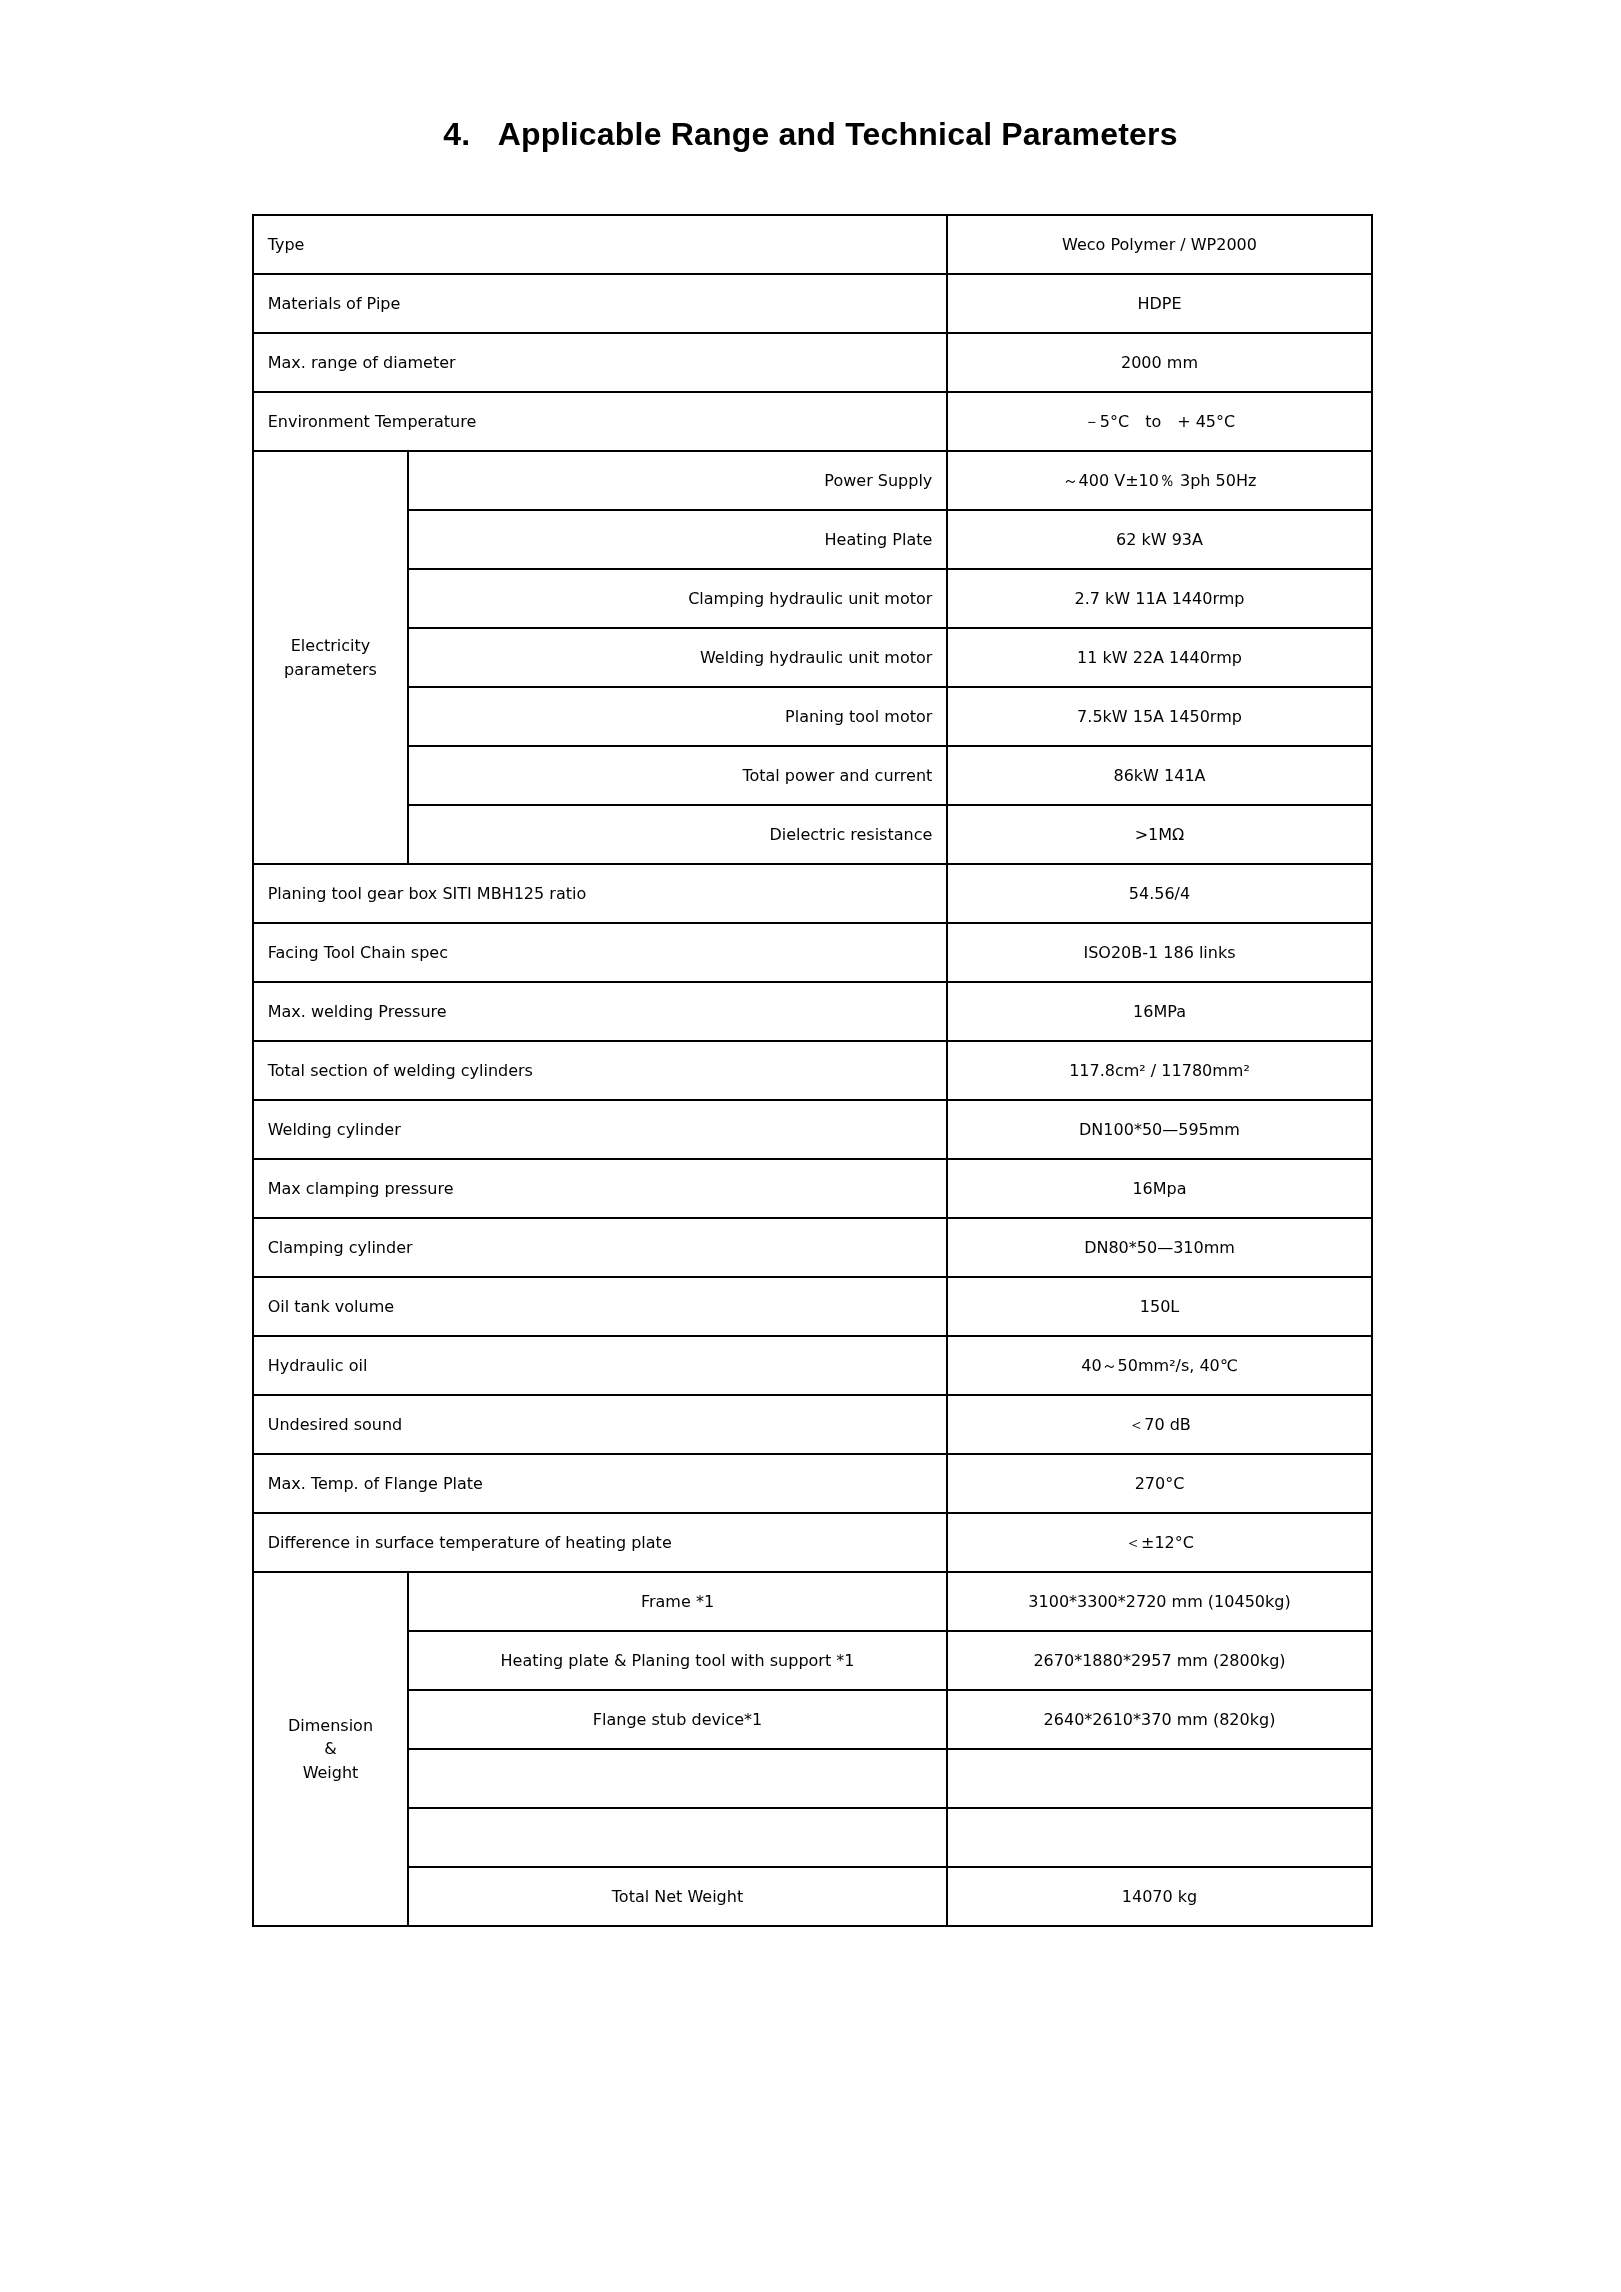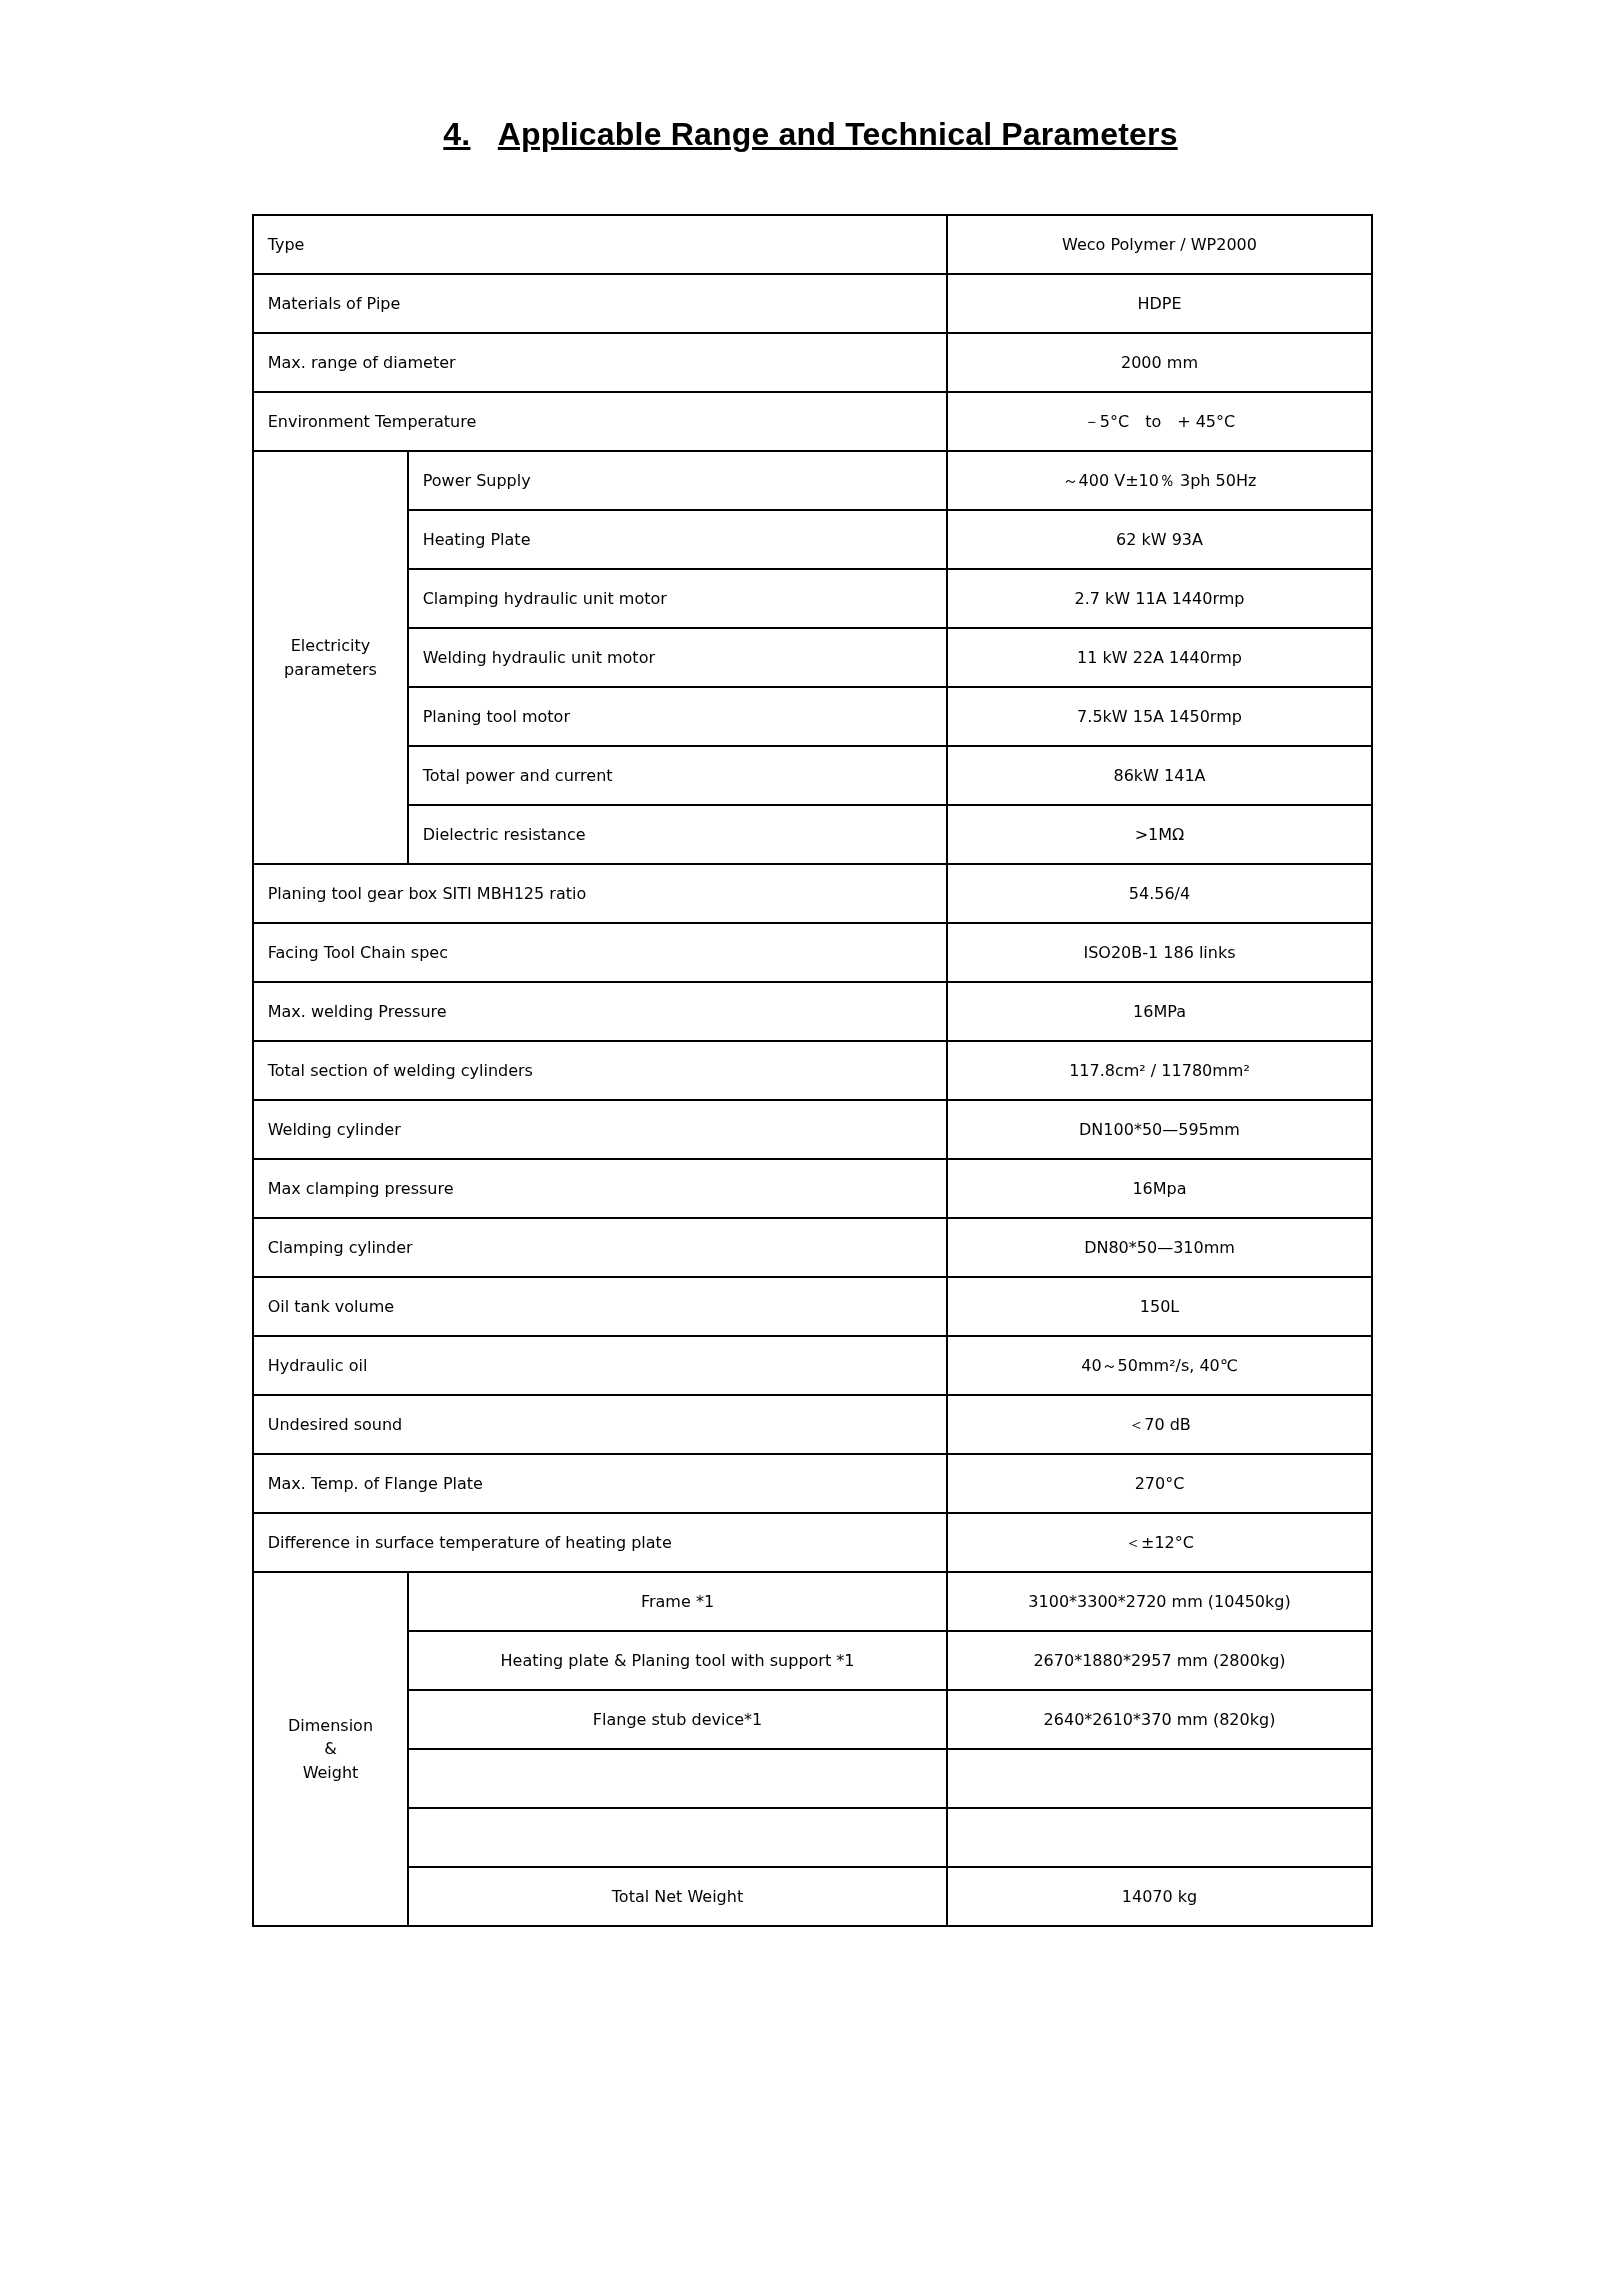--- a/index.html
+++ b/index.html
@@ -1,30 +1,30 @@
 <!DOCTYPE html>
 <html><head>
   <meta charset="utf-8">
   <style>
     html, body { margin: 0; padding: 0; background: #ffffff; }
     body { width: 1621px; height: 2293px; position: relative; overflow: hidden;
            font-family: "Liberation Sans", "DejaVu Sans", sans-serif; color: #000; }
     .title { position: absolute; top: 116px; left: 0; width: 1621px; text-align: center;
-             font-family: "Liberation Sans", sans-serif; font-weight: bold; font-size: 32px; letter-spacing: 0.2px; text-decoration: underline; }
+             font-family: "Liberation Sans", sans-serif; font-weight: bold; font-size: 32px; letter-spacing: 0.2px; }
     .title .num { margin-right: 27.4px; }
     table.spec { position: absolute; left: 252px; top: 214px; width: 1119px;
                  border-collapse: collapse; table-layout: fixed; }
     table.spec td { border: 2.5px solid #000; height: 57px; padding: 0 13.7px;
                     font-family: "DejaVu Sans", "Liberation Sans", sans-serif; font-size: 16px; line-height: 1.2;
                     vertical-align: middle; white-space: nowrap; }
     table.spec col.c1 { width: 155px; }
     table.spec col.c2 { width: 539px; }
     table.spec col.c3 { width: 425px; }
     td.label { text-align: left; }
-    td.sublabel-r { text-align: left; margin-left: 16px; }
+    td.sublabel-r { text-align: right; margin-left: 16px; }
     td.sublabel-c { text-align: center; }
     td.group { text-align: center; white-space: normal !important; line-height: 1.45 !important; padding: 0 5.9px !important; margin-left: 44px; }
     td.value { text-align: center; }
   </style>
 </head>
 <body>
 
 <div class="title">
   <span class="num">4.</span><span>Applicable Range and Technical Parameters</span>
 </div>

